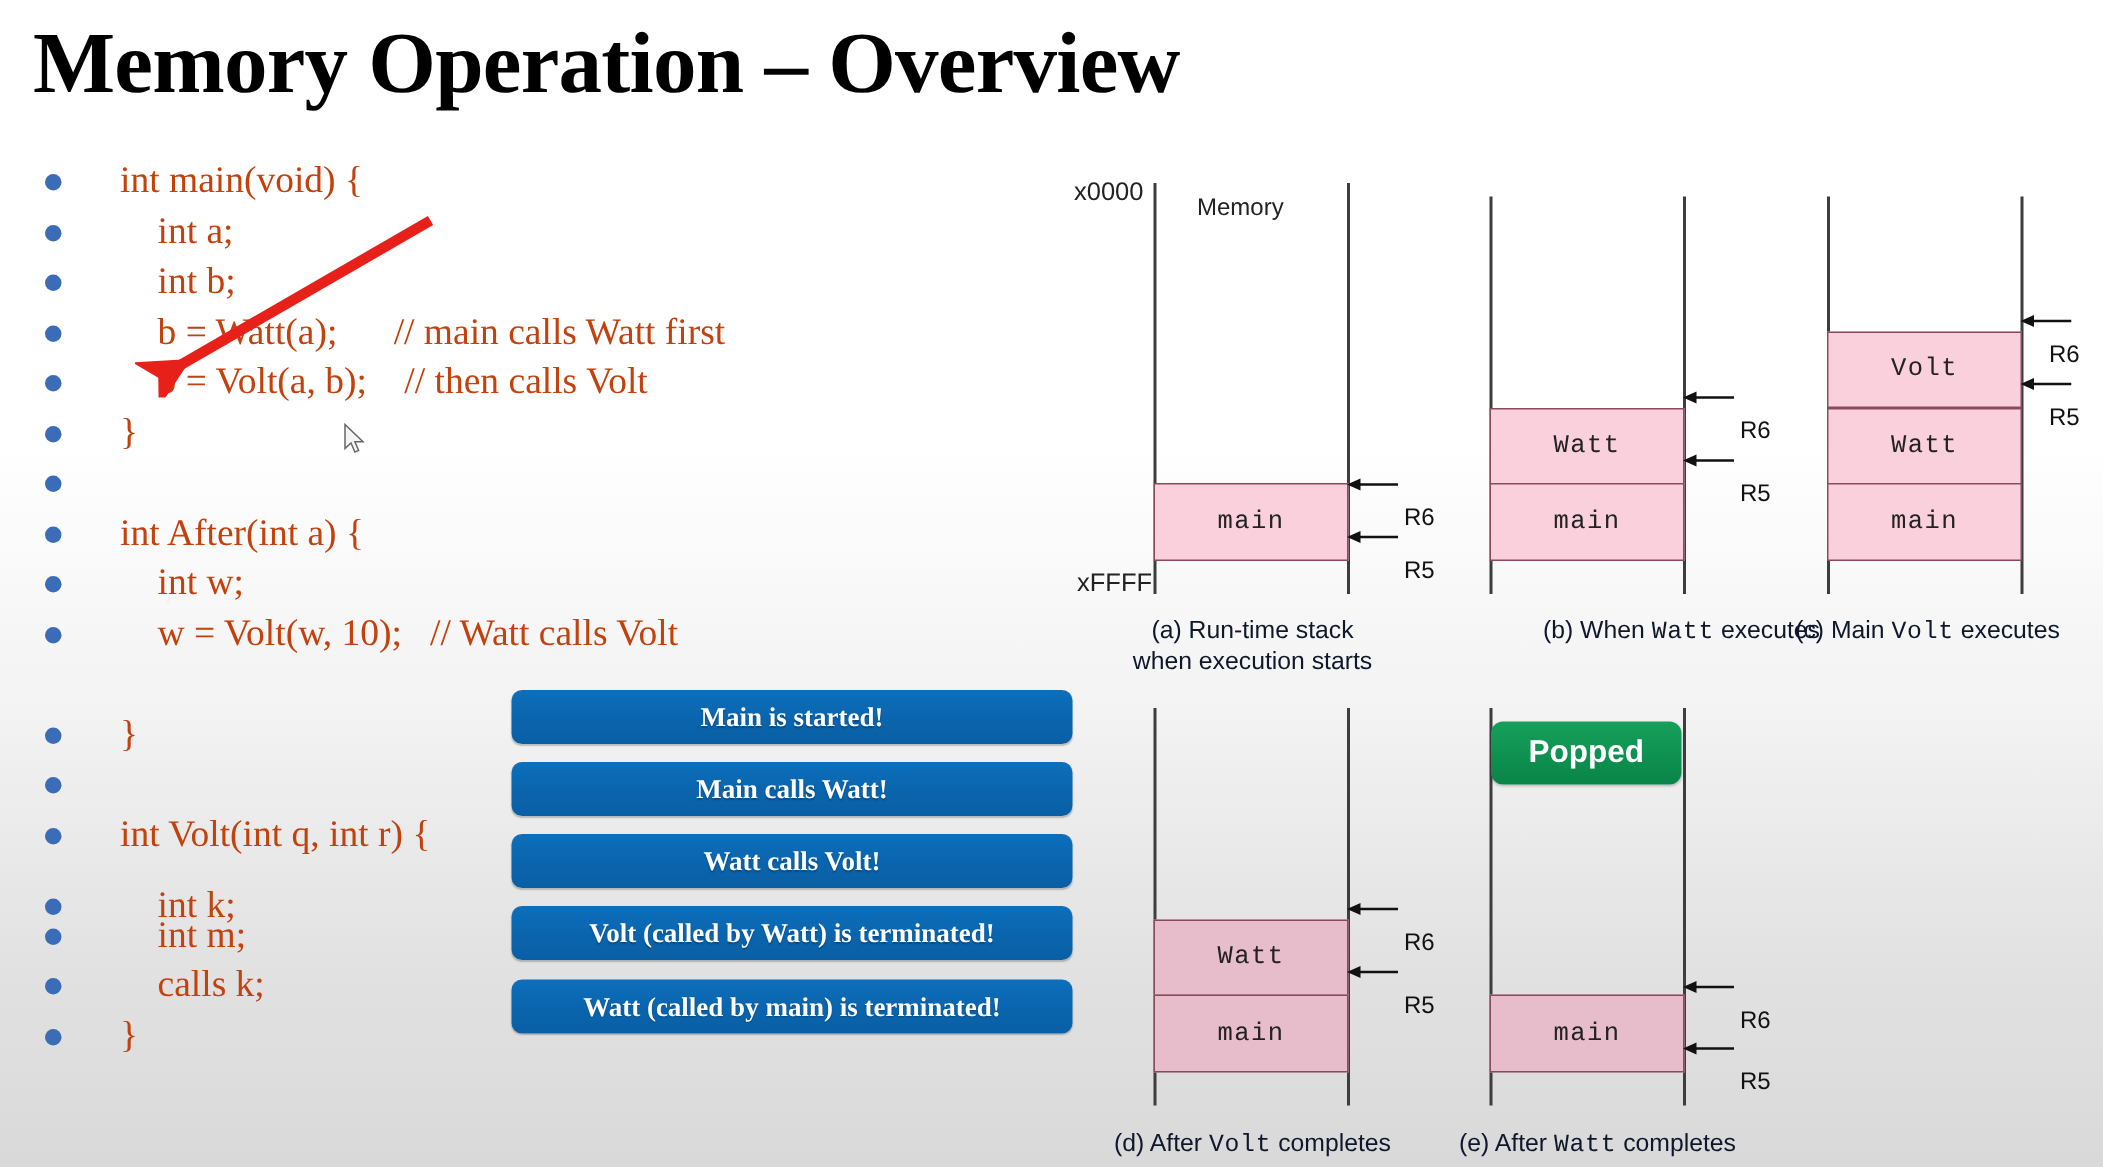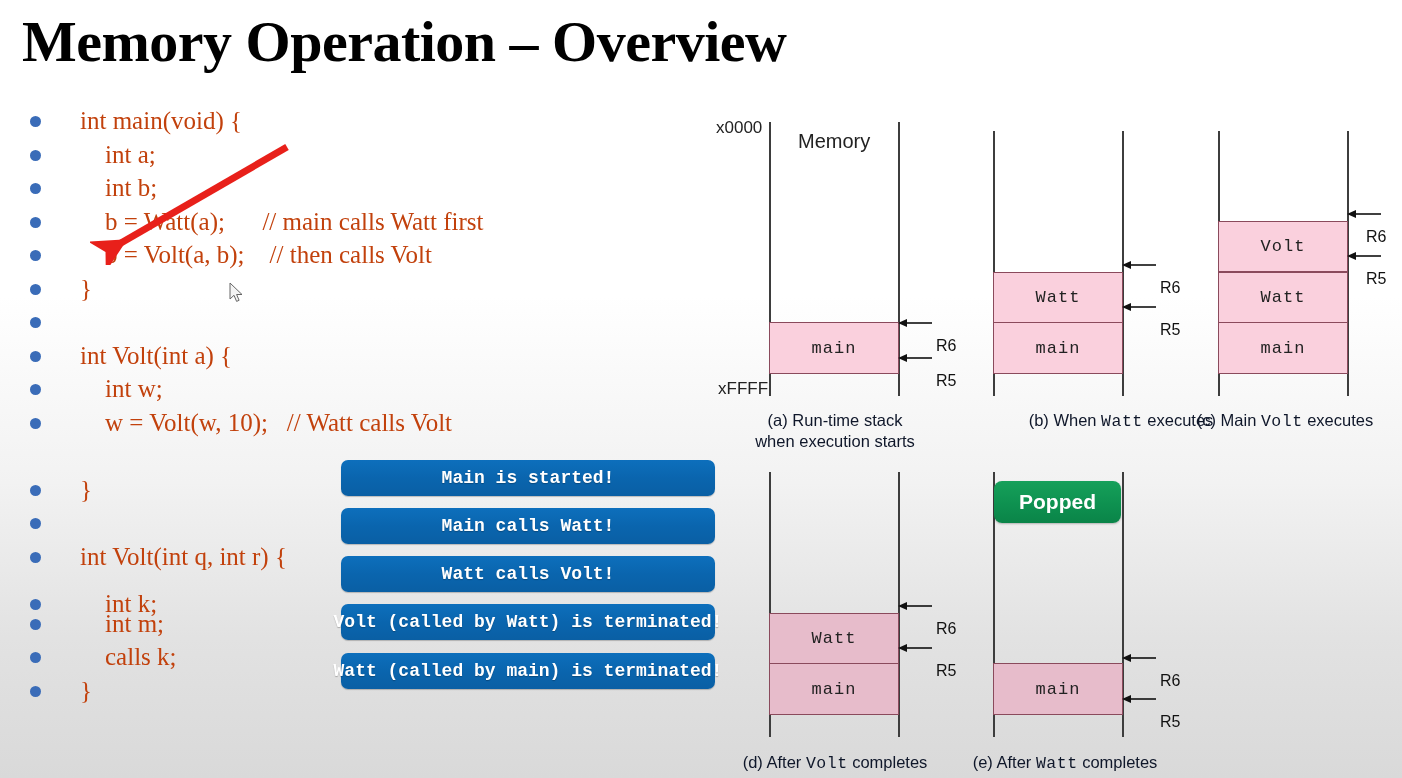--- a/index.html
+++ b/index.html
@@ -40,32 +40,32 @@
   
   .cursor{position:absolute;left:229px;top:282px;width:16px;height:22px;}
 
   
   .btn{
     position:absolute;left:341px;width:374px;height:36px;
     background:linear-gradient(to bottom,#0d6fbc 0%,#0a65ae 50%,#0a5fa4 100%);
     border-radius:7px;
     box-shadow:0 1px 1px rgba(0,0,0,0.22);
     color:#ffffff;
-    font-family:Liberation Mono, monospace;font-weight:bold;font-size:18px;
+    font-family:Liberation Serif, serif;font-weight:bold;font-size:18px;
     display:flex;align-items:center;justify-content:center;
     text-shadow:0 1px 1px rgba(0,0,0,0.25);
     white-space:nowrap;
     text-align:center;
   }
 
   
   .diagram{position:absolute;font-family:"Liberation Sans",sans-serif;}
   .rail{position:absolute;width:2px;background:#3d3d3d;}
   .memlabel{
-    position:absolute;font-family:"Liberation Sans",sans-serif;font-size:20px;color:#222;
+    position:absolute;font-family:"Liberation Sans",sans-serif;font-size:16px;color:#222;
     white-space:nowrap;
   }
   .addr{
     position:absolute;font-family:"Liberation Sans",sans-serif;font-size:17px;color:#222;
     white-space:nowrap;
   }
   .frame{
     position:absolute;
     background:#fad0dd;border:1.5px solid #8a4a5c;
     font-family:"Liberation Mono",monospace;font-size:17px;color:#222;
@@ -129,21 +129,21 @@
     <div class="code-line" style="top:167.5px;">
       <span class="bullet"></span>
       <span class="code-text">}</span>
     </div>
     <div class="code-line" style="top:201px;">
       <span class="bullet"></span>
       <span class="code-text"></span>
     </div>
     <div class="code-line" style="top:234.5px;">
       <span class="bullet"></span>
-      <span class="code-text">int Volt(int a) {</span>
+      <span class="code-text">int After(int a) {</span>
     </div>
     <div class="code-line" style="top:268px;">
       <span class="bullet"></span>
       <span class="code-text">    int w;</span>
     </div>
     <div class="code-line" style="top:301.5px;">
       <span class="bullet"></span>
       <span class="code-text">    w = Volt(w, 10);   // Watt calls Volt</span>
     </div>
     <div class="code-line" style="top:368.5px;">

